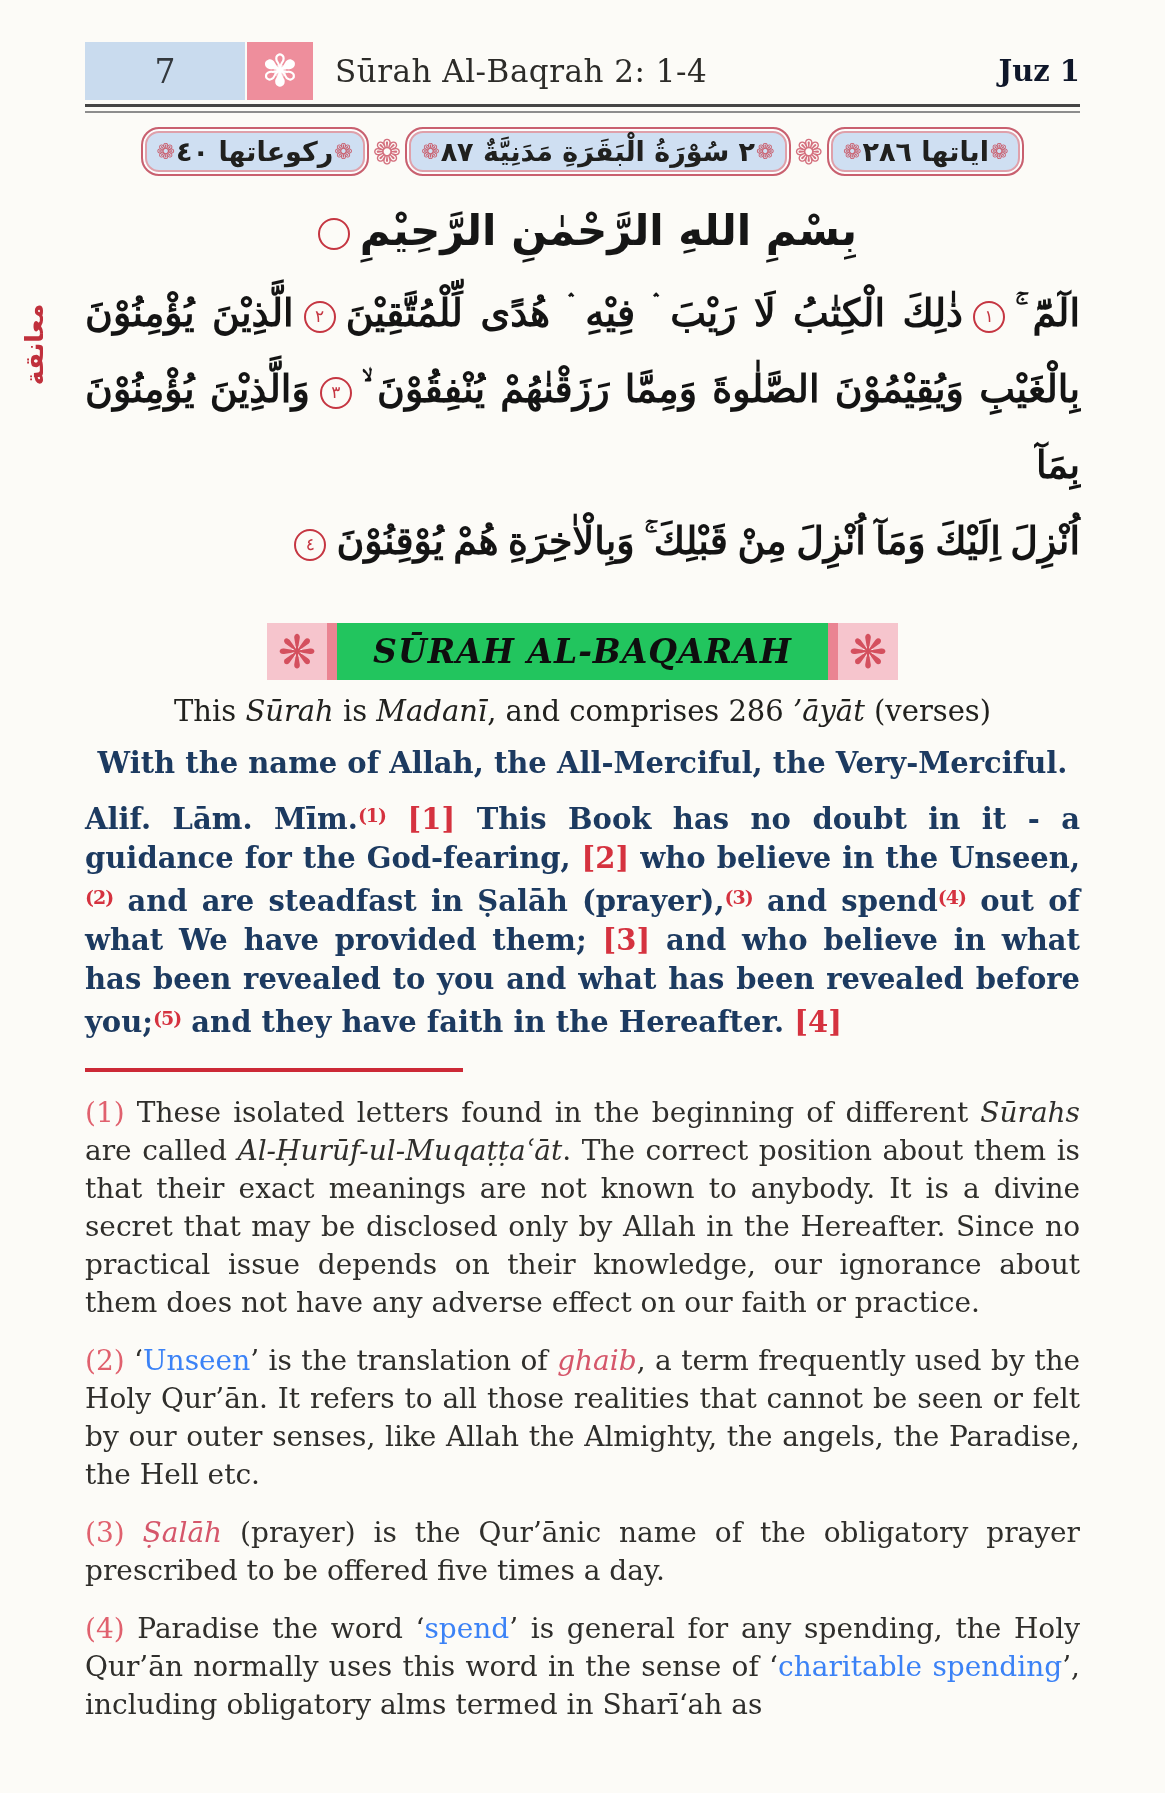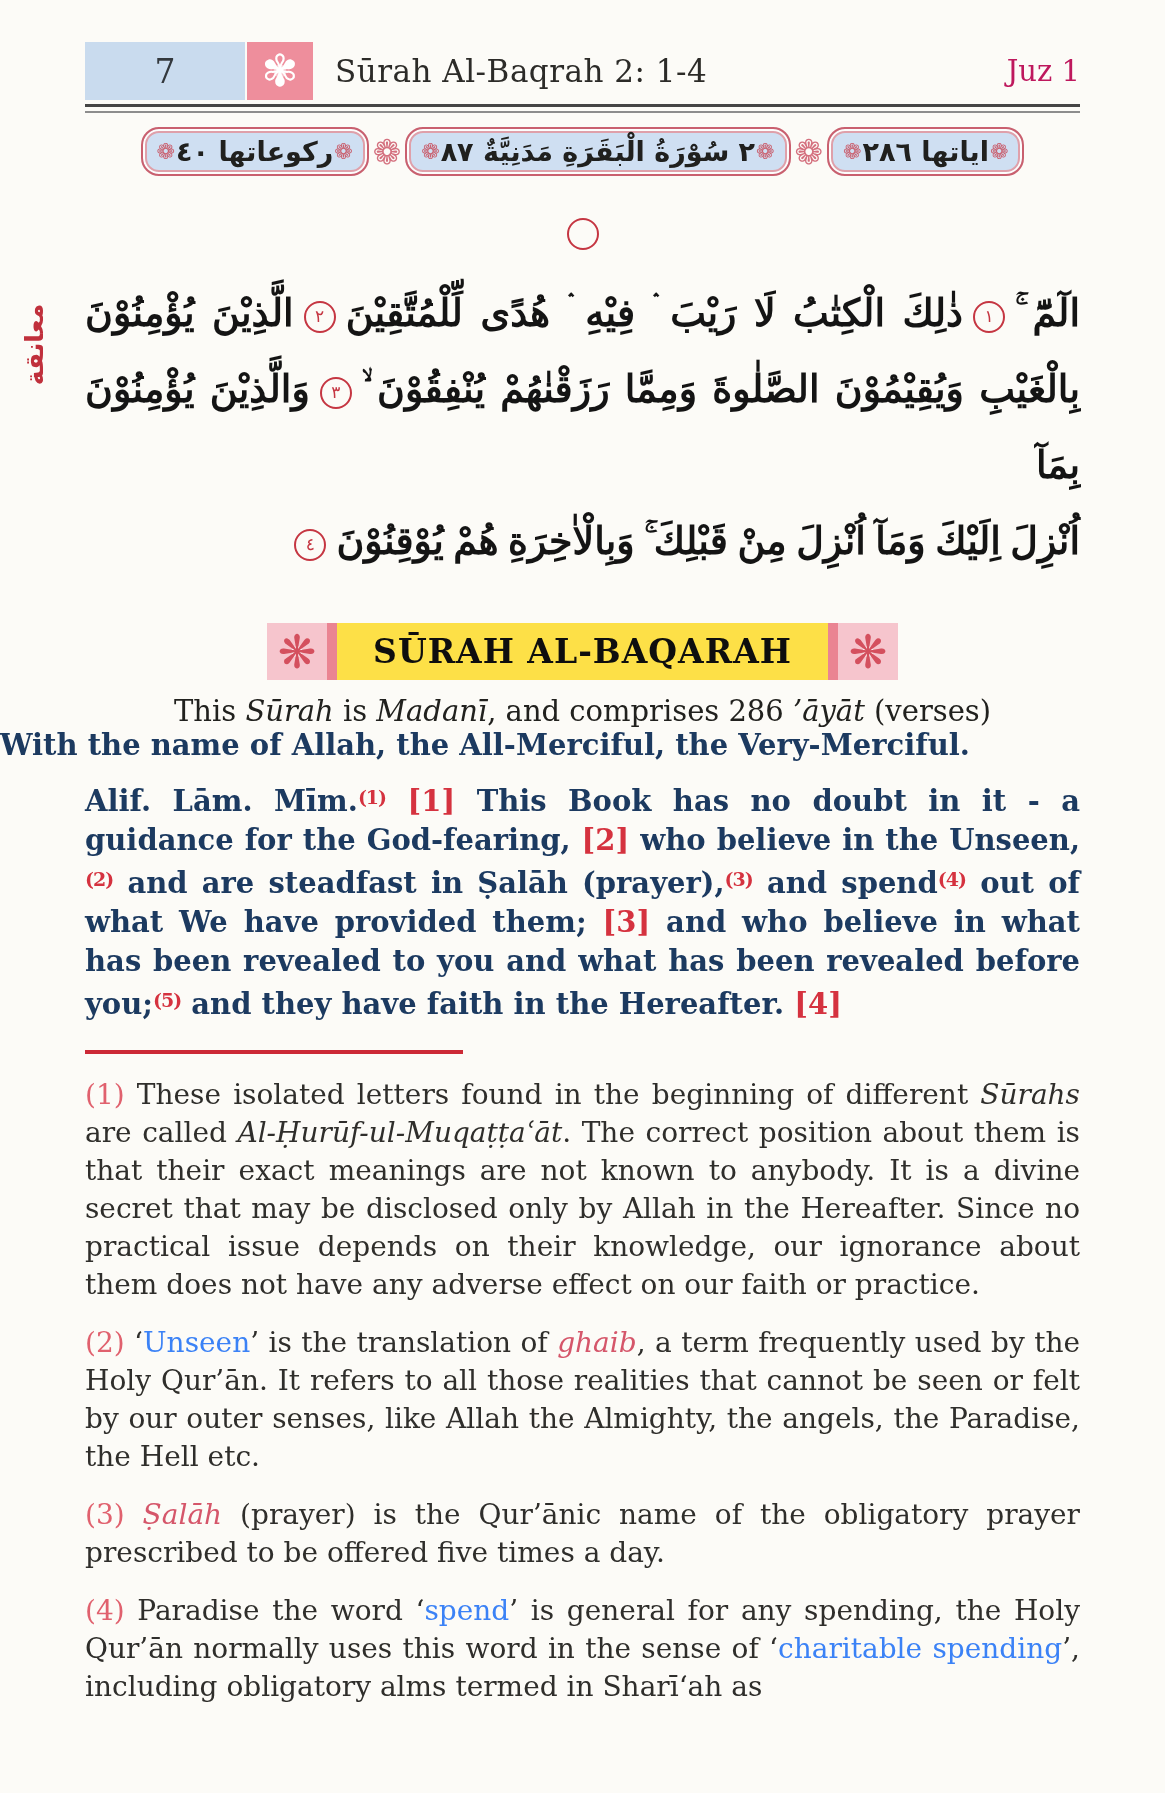--- a/index.html
+++ b/index.html
@@ -21,21 +21,21 @@
     font-size:33px; color:#33383d;
   }
   .header-ornament {
     width:66px; height:58px; margin-left:2px;
     background:#ee8e9c;
     background-image:radial-gradient(circle at 50% 50%, #f7c3cb 0 6px, transparent 7px);
     color:#fff; display:flex; align-items:center; justify-content:center;
   }
   .header-ornament::before { content:"✾"; font-size:44px; line-height:1; }
   .header-title { margin-left:22px; font-size:31px; color:#2c2b28; letter-spacing:0.5px; }
-  .juz { margin-left:auto; font-size:29px; color:#be185d; }
+  .juz { margin-left:auto; font-size:29px; color:#0f172a;font-weight:bold; }
   .double-rule { margin:4px 85px 0 85px; height:4px; border-top:3px solid #454545; border-bottom:2px solid #8d8d8d; }
 
   
   .band { margin-top:14px; display:flex; justify-content:center; align-items:center; gap:4px; }
   .cartouche {
     background:#cfdff2; border:2px solid #c9606f; border-radius:18px;
     box-shadow: inset 0 0 0 2px #fdfdfd, inset 0 0 0 4px #dfa0aa;
     padding:7px 14px; display:flex; align-items:center; gap:1px;
     direction:rtl; font-family:"DejaVu Sans", sans-serif;
     font-size:27px; font-weight:bold; color:#20201e; white-space:nowrap;
@@ -75,27 +75,27 @@
 
   
   .surah-heading-row { margin-top:44px; display:flex; justify-content:center; align-items:stretch; }
   .heading-ornament {
     width:60px; background:#f6c5cd;
     background-image:radial-gradient(circle at 50% 50%, #fff 0 5px, transparent 6px);
     color:#d4505e; display:flex; align-items:center; justify-content:center;
   }
   .heading-ornament::before { content:"❋"; font-size:46px; line-height:1; }
   .heading-band {
-    background:#fde047; border-left:10px solid #ea8492; border-right:10px solid #ea8492;
+    background:#22c55e; border-left:10px solid #ea8492; border-right:10px solid #ea8492;
     padding:9px 36px; font-size:33px; font-weight:bold; letter-spacing:1px; color:#0e0e0e;
-    display:flex; align-items:center;
+    display:flex; align-items:center;font-style:italic;
   }
   .subtitle { text-align:center; font-size:31px; color:#21211e; margin-top:18px; }
   .intro { text-align:center; font-size:29px; color:#21211e; margin-top:14px; }
-  .bismillah-tr { text-align:left; font-size:29px; font-weight:bold; color:#1c3a60; }
+  .bismillah-tr { text-align:center; font-size:29px; font-weight:bold; color:#1c3a60; margin-top:18px; }
 
   
   .translation {
     margin:16px 85px 16px 85px; text-align:justify;
     font-size:29px; font-weight:bold; color:#1c3a60; line-height:39px;
   }
   .seg-vn { color:#d5323f; }
   .seg-fn { color:#d5323f; font-size:19px; vertical-align:7px; letter-spacing:-1px; }
 
   .divider { margin:26px 0 0 85px; width:378px; height:4px; background:#cc2936; }
@@ -134,21 +134,21 @@
       <span class="tip"></span>
     </div>
     <span class="rosette"></span>
     <div class="cartouche">
       <span class="tip"></span>
       <span>اياتها ٢٨٦</span>
       <span class="tip"></span>
     </div>
   </div>
 
-  <div class="bismillah"><span class="seg-aya"></span></div>
+  <div class="bismillah"><span>بِسْمِ اللهِ الرَّحْمٰنِ الرَّحِيْمِ</span><span class="seg-aya"></span></div>
 
   <div class="verses">
     <div class="verse-line stretch"><span>الٓمّٓ ۚ</span><span class="seg-aya">١</span><span>ذٰلِكَ الْكِتٰبُ لَا رَيْبَ ۛ فِيْهِ ۛ هُدًى لِّلْمُتَّقِيْنَ</span><span class="seg-aya">٢</span><span>الَّذِيْنَ يُؤْمِنُوْنَ</span></div>
     <div class="verse-line stretch"><span>بِالْغَيْبِ وَيُقِيْمُوْنَ الصَّلٰوةَ وَمِمَّا رَزَقْنٰهُمْ يُنْفِقُوْنَ ۙ</span><span class="seg-aya">٣</span><span>وَالَّذِيْنَ يُؤْمِنُوْنَ بِمَآ</span></div>
     <div class="verse-line last"><span>اُنْزِلَ اِلَيْكَ وَمَآ اُنْزِلَ مِنْ قَبْلِكَ ۚ وَبِالْاٰخِرَةِ هُمْ يُوْقِنُوْنَ</span><span class="seg-aya">٤</span></div>
   </div>
 
   <div class="margin-note">معانقة</div>
 
   <div class="surah-heading-row">

